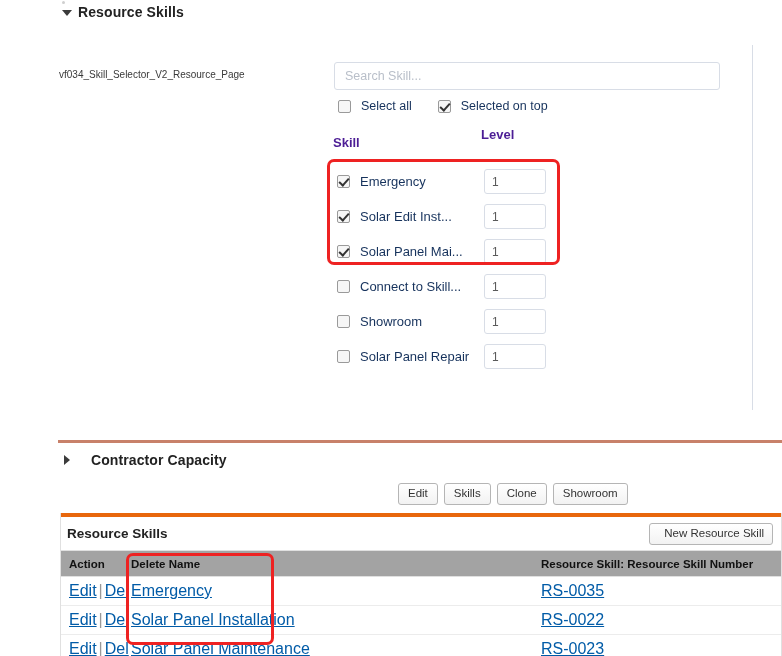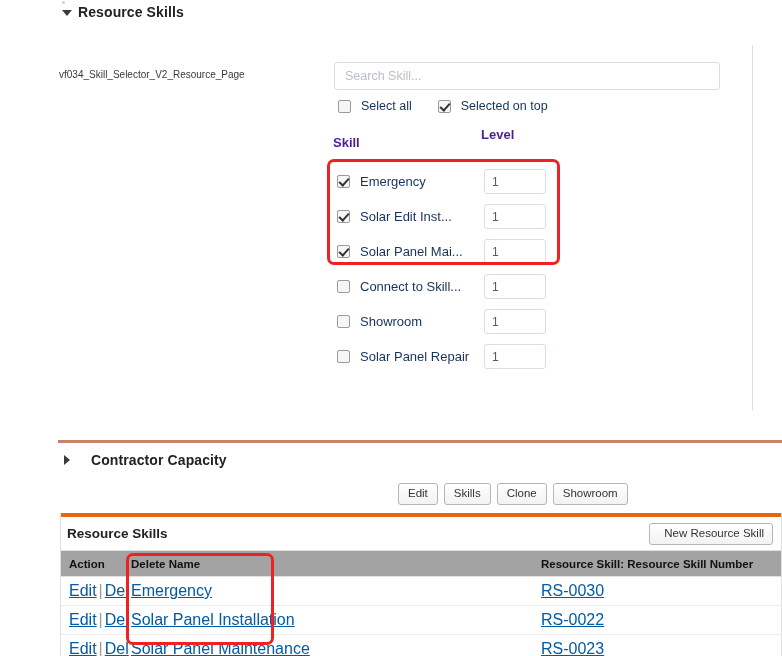--- a/index.html
+++ b/index.html
@@ -404,21 +404,21 @@
       <tr>
         <th>Action</th>
         <th>Delete Name</th>
         <th>Resource Skill: Resource Skill Number</th>
       </tr>
     </thead>
     <tbody>
       <tr>
         <td><a class="lnk">Edit</a><span class="sep">|</span><a class="lnk">Del</a></td>
         <td><a class="lnk">Emergency</a></td>
-        <td><a class="lnk">RS-0030</a></td>
+        <td><a class="lnk">RS-0035</a></td>
       </tr>
       <tr>
         <td><a class="lnk">Edit</a><span class="sep">|</span><a class="lnk">Del</a></td>
         <td><a class="lnk">Solar Panel Installation</a></td>
         <td><a class="lnk">RS-0022</a></td>
       </tr>
       <tr>
         <td><a class="lnk">Edit</a><span class="sep">|</span><a class="lnk">Del</a></td>
         <td><a class="lnk">Solar Panel Maintenance</a></td>
         <td><a class="lnk">RS-0023</a></td>

